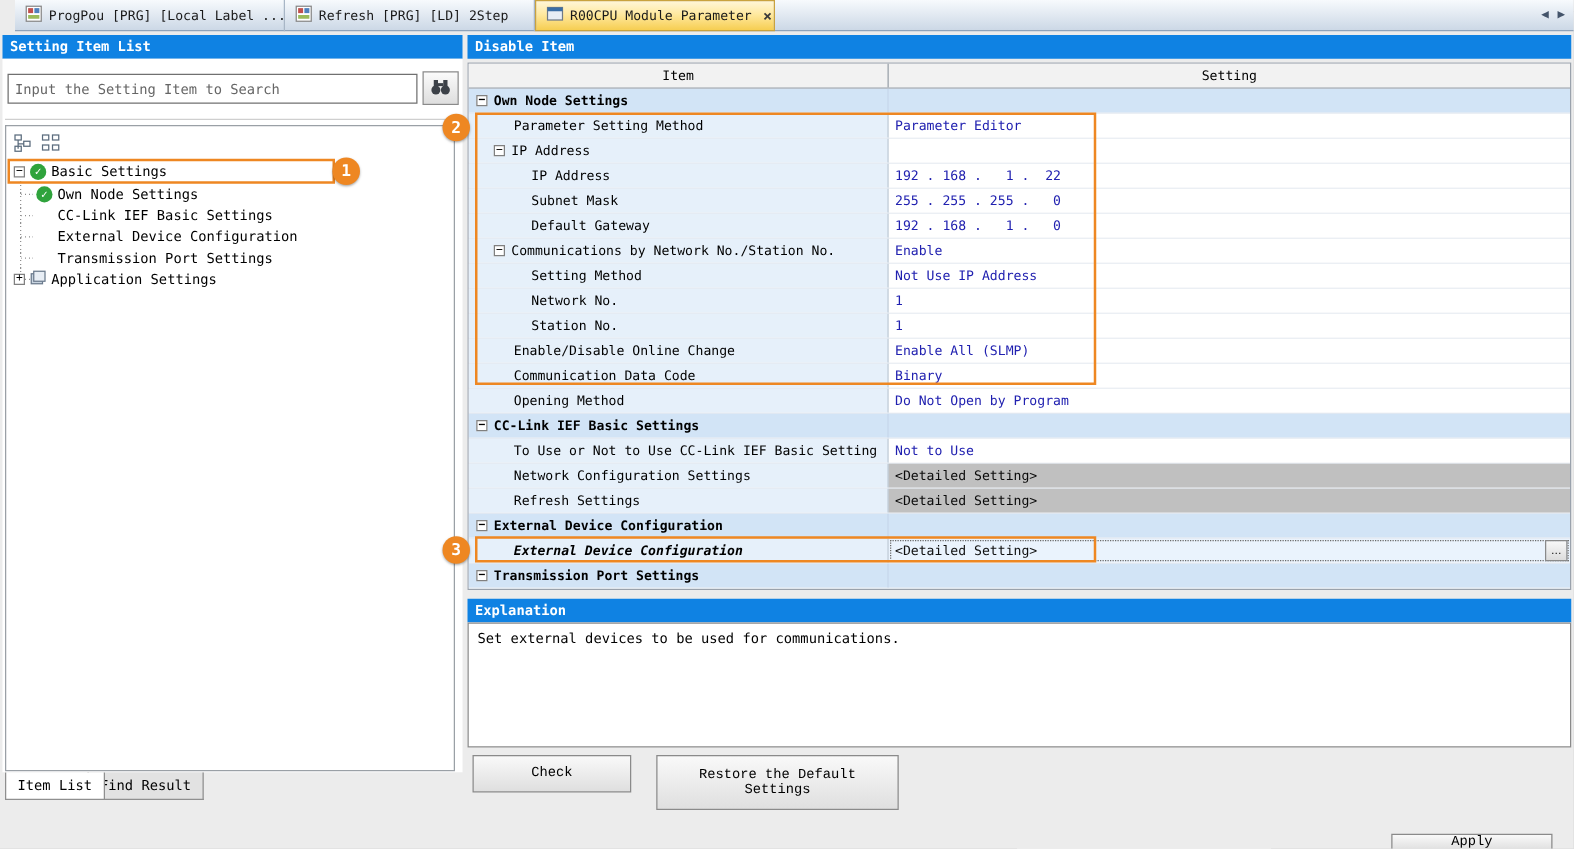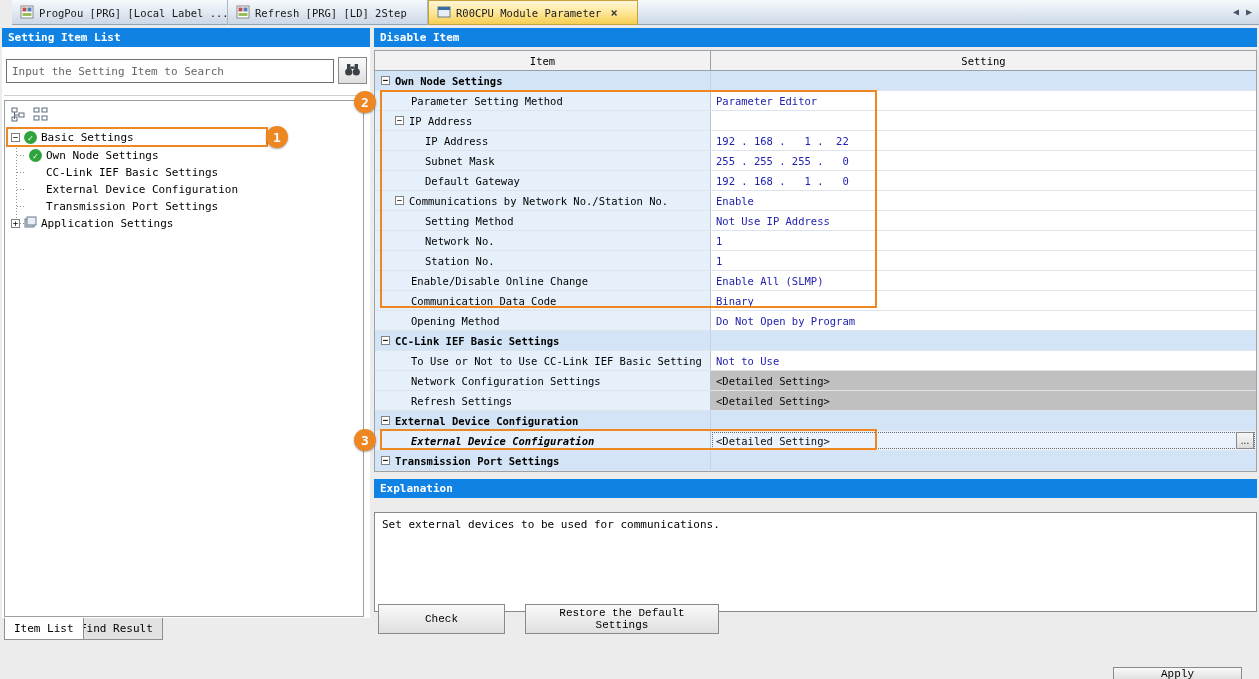--- a/index.html
+++ b/index.html
@@ -47,21 +47,21 @@
   .trow.sec .ci{background:#d2e4f6;padding-left:6px;border-right-color:#c2d4e8;}
   .trow.sec .cs{background:#d2e4f6;}
   .trow.sub .ci{padding-left:20px;}
   .trow.i2 .ci{padding-left:50px;}
   .trow.gray .cs{background:#c0c0c0;color:#0a0a0a;}
   .trow.sel .cs{background:#eaf3fd;color:#101010;outline:1px dotted #6a6a6a;outline-offset:-2px;}
   .trow.sel .ci .lbl{font-style:italic;font-weight:bold;}
   .dots{position:absolute;right:2px;top:1px;width:18px;height:17px;border:1px solid #8a8a8a;background:linear-gradient(#f8f8f8,#dcdcdc);display:flex;align-items:center;justify-content:center;font-size:10px;color:#222;padding:0;}
 
   
-  .exp-body{position:absolute;left:374px;top:512px;width:883px;height:100px;background:#fff;border:1px solid #8a8a8a;padding:5px 7px;white-space:pre-wrap;}
+  .exp-body{position:absolute;left:374px;top:498px;width:883px;height:100px;background:#fff;border:1px solid #8a8a8a;padding:5px 7px;white-space:pre-wrap;}
   .btn{position:absolute;background:linear-gradient(#f9f9f9,#dfdfdf);border:1px solid #8a8a8a;display:flex;align-items:center;justify-content:center;font-family:Liberation Mono, monospace;font-size:11px;color:#000;}
 
   
   .abox{position:absolute;border:2px solid #ee8722;pointer-events:none;z-index:40;}
   .acirc{position:absolute;width:22px;height:22px;border-radius:50%;background:#ee8722;color:#fff;font-weight:bold;font-size:13px;display:flex;align-items:center;justify-content:center;z-index:50;box-shadow:0 1px 2px rgba(0,0,0,.35);}
 </style>
 </head>
 <body>
 
 <div id="app">
@@ -78,21 +78,21 @@
     </div>
     <div class="tab" style="left:216px;width:200px;">
       <span><svg width="14" height="14">
             <rect x="1" y="1" width="12" height="12" fill="#fff" stroke="#888"></rect>
             <rect x="2.5" y="2.5" width="4" height="4" fill="#c0504d"></rect>
             <rect x="7.5" y="2.5" width="4" height="4" fill="#4f81bd"></rect>
             <rect x="2.5" y="8" width="9" height="3" fill="#9bbb59"></rect>
           </svg></span>
       <span>Refresh [PRG] [LD] 2Step</span>
     </div>
-    <div class="tab active" style="left:416px;width:210px;">
+    <div class="tab active" style="left:416px;width:192px;">
       <span><svg width="14" height="14">
             <rect x="1" y="2" width="12" height="10" fill="#e8eef5" stroke="#707a86"></rect>
             <rect x="1" y="2" width="12" height="3" fill="#3a6ea5"></rect>
           </svg></span>
       <span>R00CPU Module Parameter</span>
       <span class="tabclose">×</span>
     </div>
     <div class="tabnav">
       <span>◀</span>
       <span>▶</span>
@@ -310,21 +310,21 @@
           <span class="lbl">Transmission Port Settings</span>
         </div>
       <div class="cs"><span></span></div>
     </div>
   </div>
 
   <div class="hdr" style="left:374px;top:479px;width:883px;">Explanation</div>
   <div class="exp-body">Set external devices to be used for communications.</div>
 
   <button class="btn" style="left:378px;top:604px;width:127px;height:30px;">Check</button>
-  <button class="btn" style="left:525px;top:604px;width:194px;height:30px;">Restore the Default Settings</button>
+  <button class="btn" style="left:525px;top:604px;width:194px;height:44px;">Restore the Default Settings</button>
   <button class="btn" style="left:1113px;top:667px;width:129px;height:14px;">Apply</button>
 
   <div class="abox" style="left:6px;top:127px;width:262px;height:20px;"></div>
   <div class="acirc" style="left:266px;top:126px;">1</div>
   <div class="abox" style="left:380px;top:90px;width:497px;height:218px;"></div>
   <div class="acirc" style="left:354px;top:91px;">2</div>
   <div class="abox" style="left:380px;top:429px;width:497px;height:21px;"></div>
   <div class="acirc" style="left:354px;top:429px;">3</div>
 
 </div>

